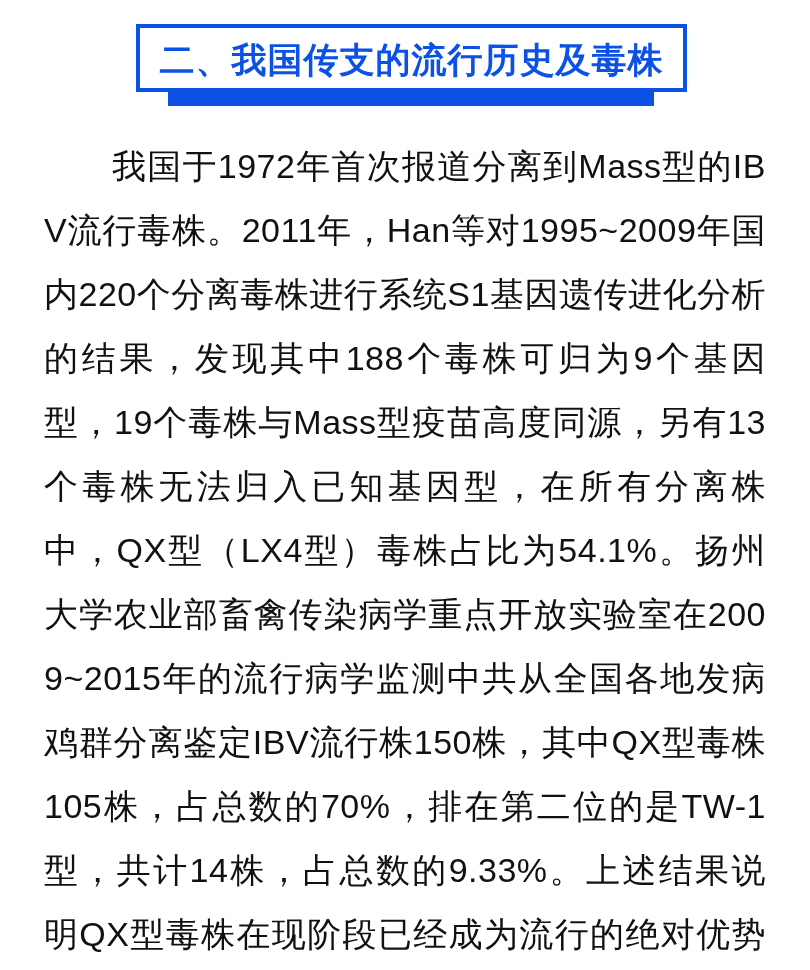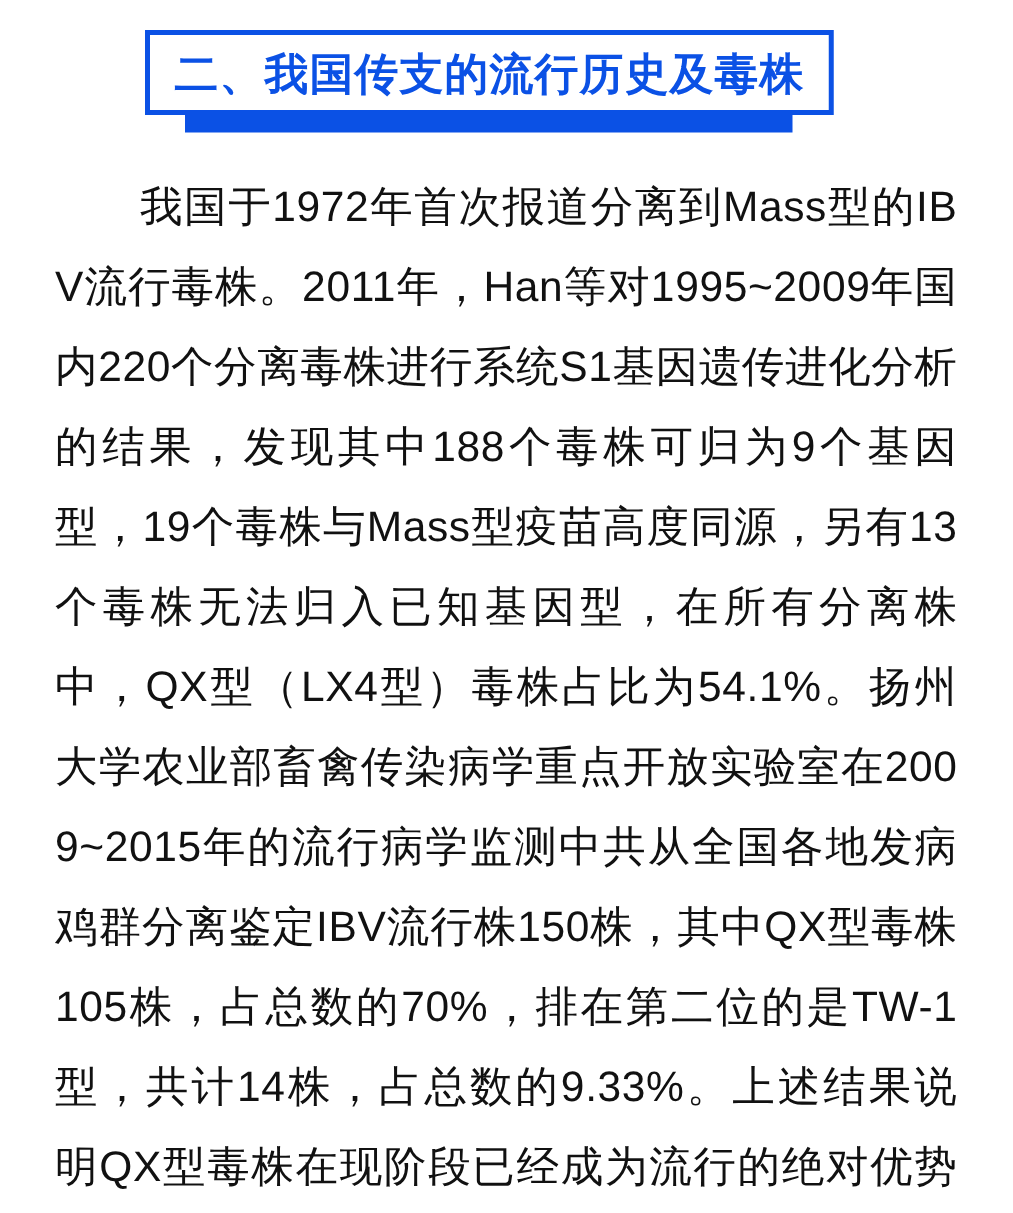--- a/index.html
+++ b/index.html
@@ -11,21 +11,21 @@
     position: relative;
     width: 810px;
     height: 970px;
     background: #ffffff;
     overflow: hidden;
   }
   
   .section-header {
     position: absolute;
     top: 24px;
-    left: 116px;
+    left: 136px;
     width: 451px;
   }
   .title-box {
     width: 551px;
     height: 68px;
     background: #ffffff;
     border: 4px solid #0b51e5;
     display: flex;
     align-items: center;
     justify-content: center;

